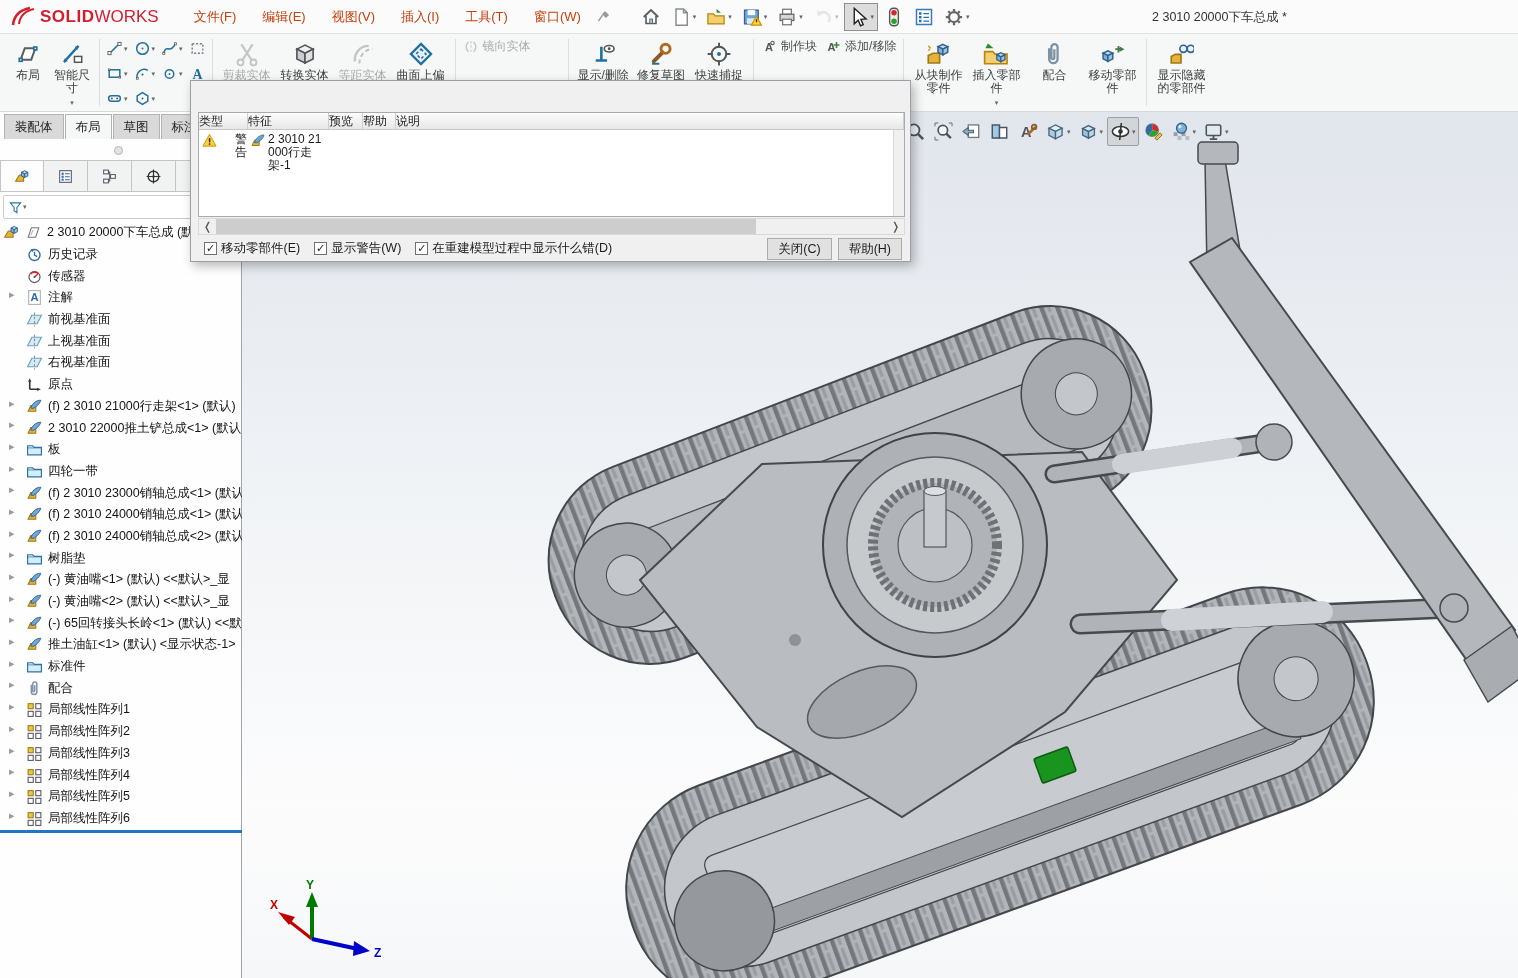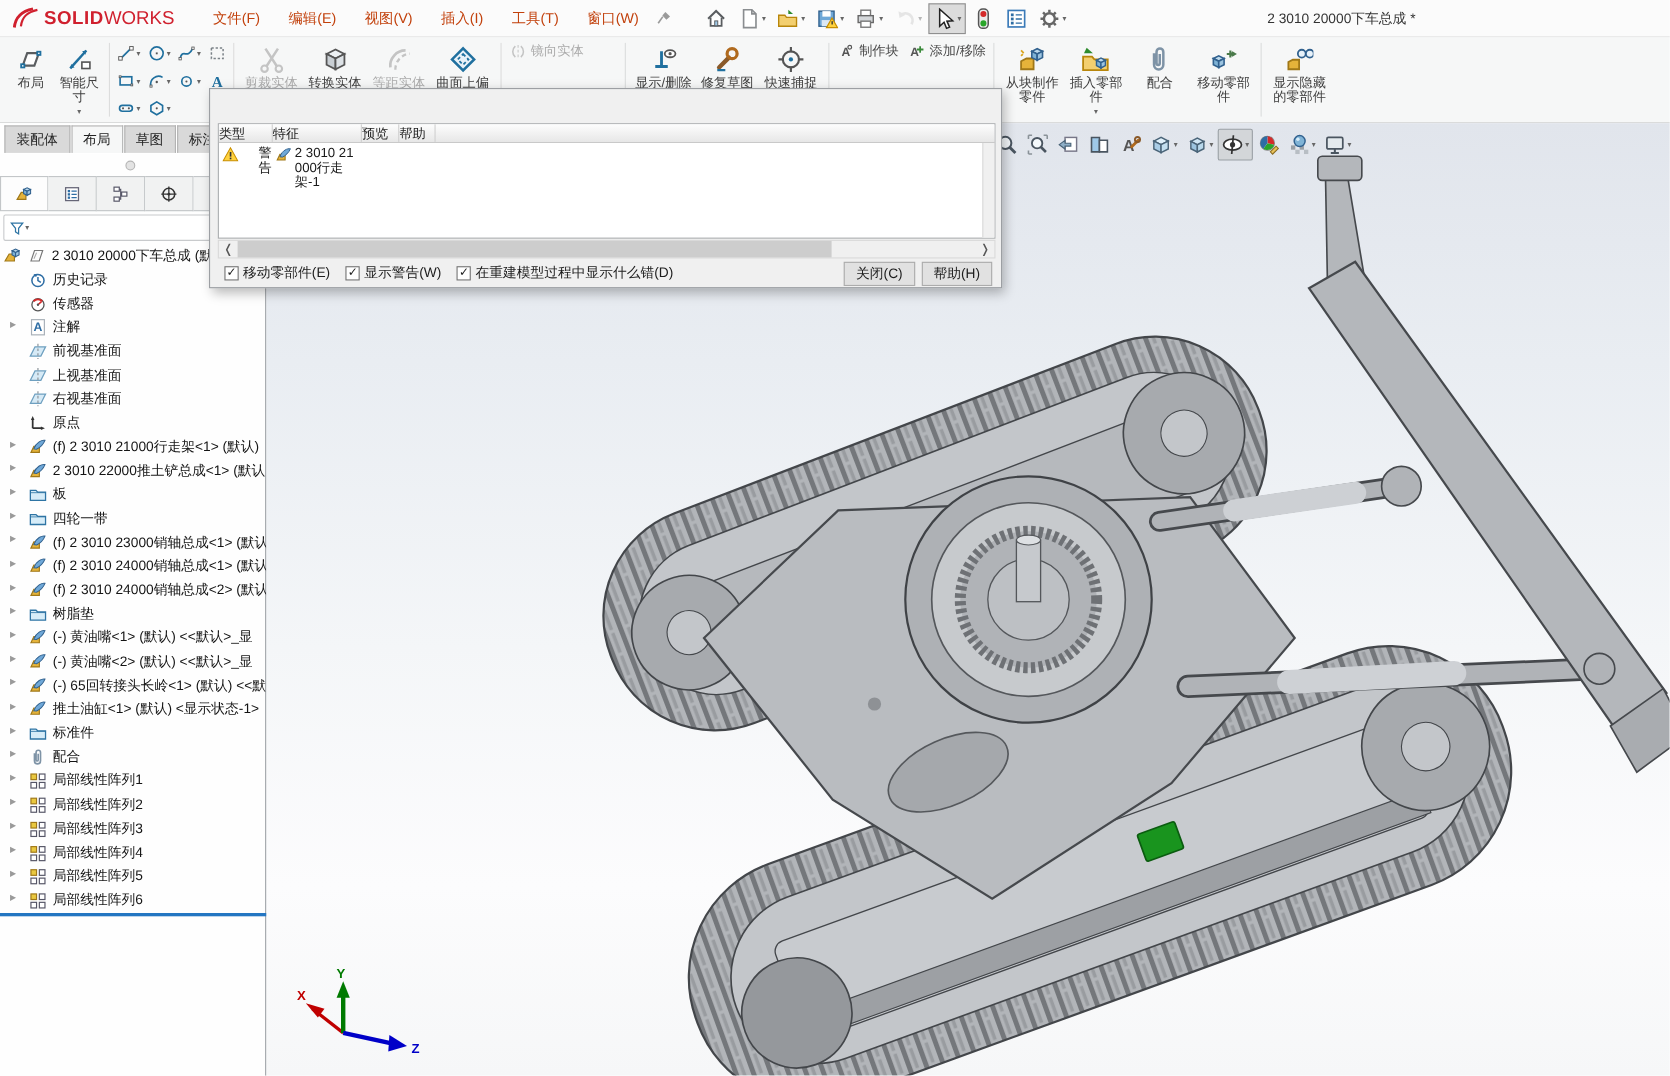--- a/index.html
+++ b/index.html
@@ -1168,20 +1168,21 @@
     <div id="rollback" style="top:690px"></div>
   </div>
 
   <div id="dialog">
     <div id="dlg-table">
       <div id="dlg-head">
           <span class="hcell" style="width:49px">类型</span>
           <span class="hcell" style="width:81px">特征</span>
           <span class="hcell" style="width:34px">预览</span>
           <span class="hcell" style="width:33px">帮助</span>
+          <span class="hcell" style="flex:1">说明</span>
         </div>
       <div id="dlg-row">
         <div class="bcell typewrap" style="width:49px">
           <span class="ic">
             <svg width="15" height="15" viewBox="0 0 16 16">
                 <path d="M8 1.5 L15 14 H1 Z" fill="#ffd23e" stroke="#c98f00" stroke-width="1"></path>
                 <rect x="7.3" y="5.5" width="1.6" height="4.5" fill="#333"></rect>
                 <rect x="7.3" y="11" width="1.6" height="1.6" fill="#333"></rect>
               </svg>
           </span>

